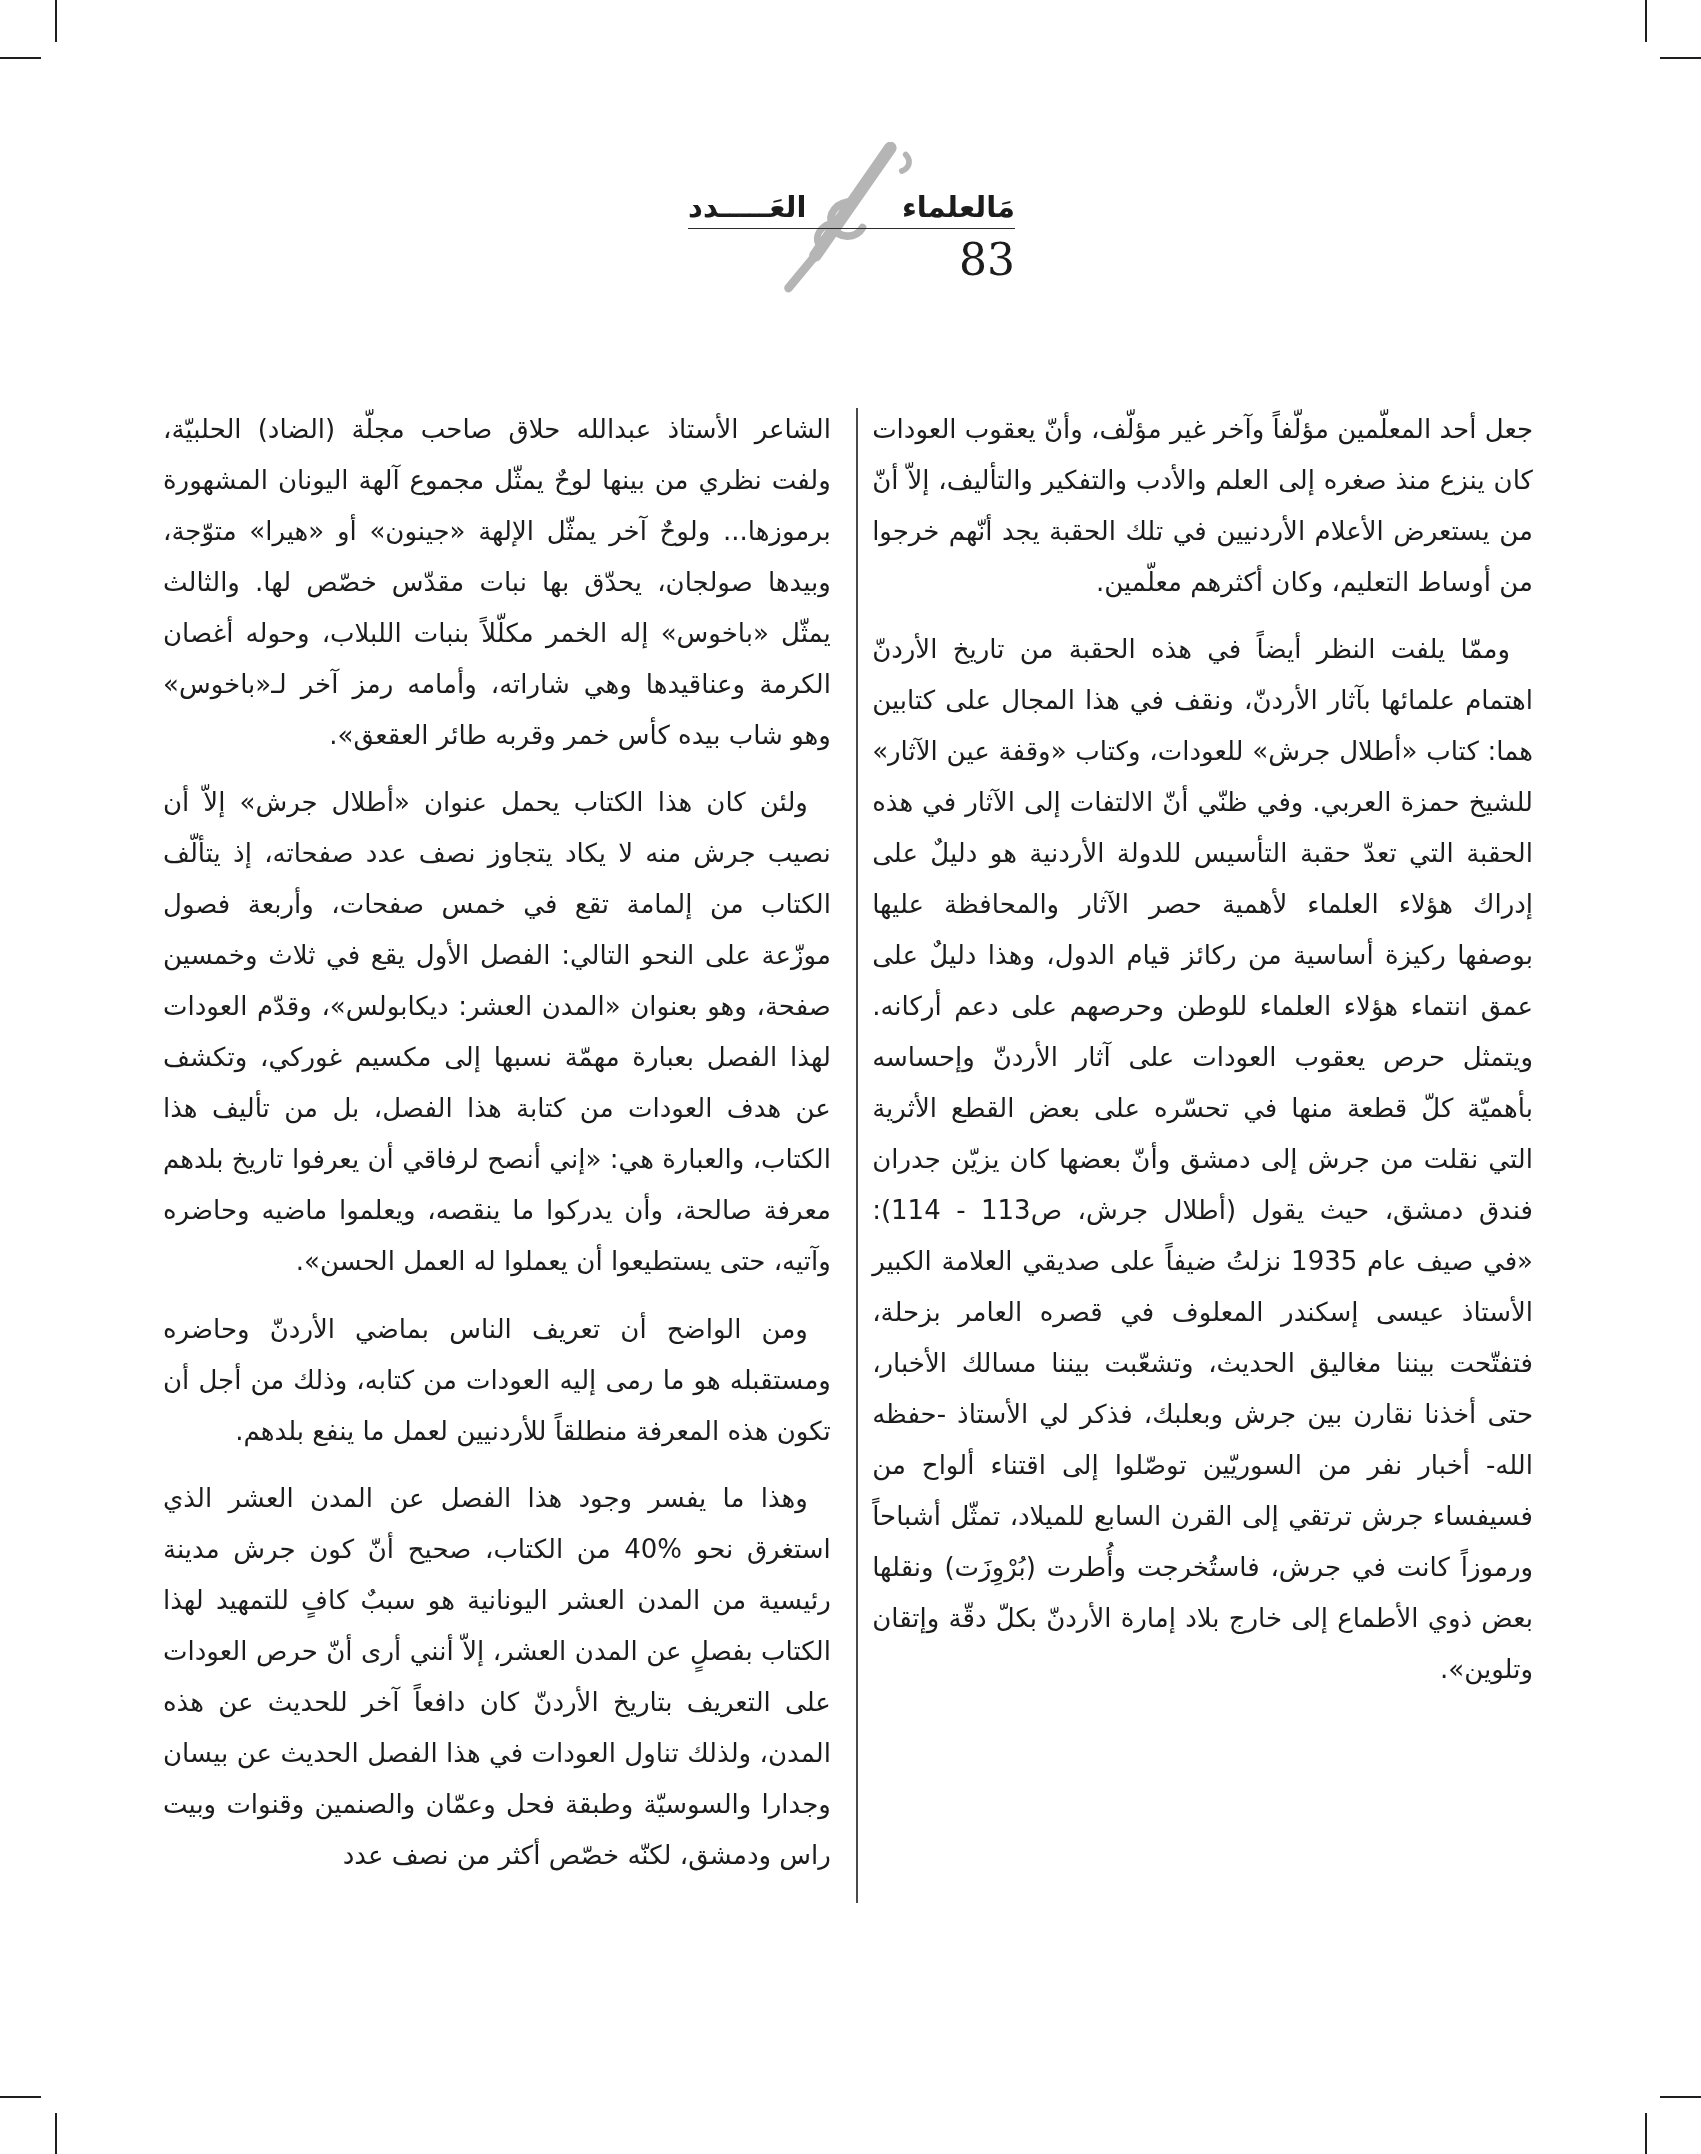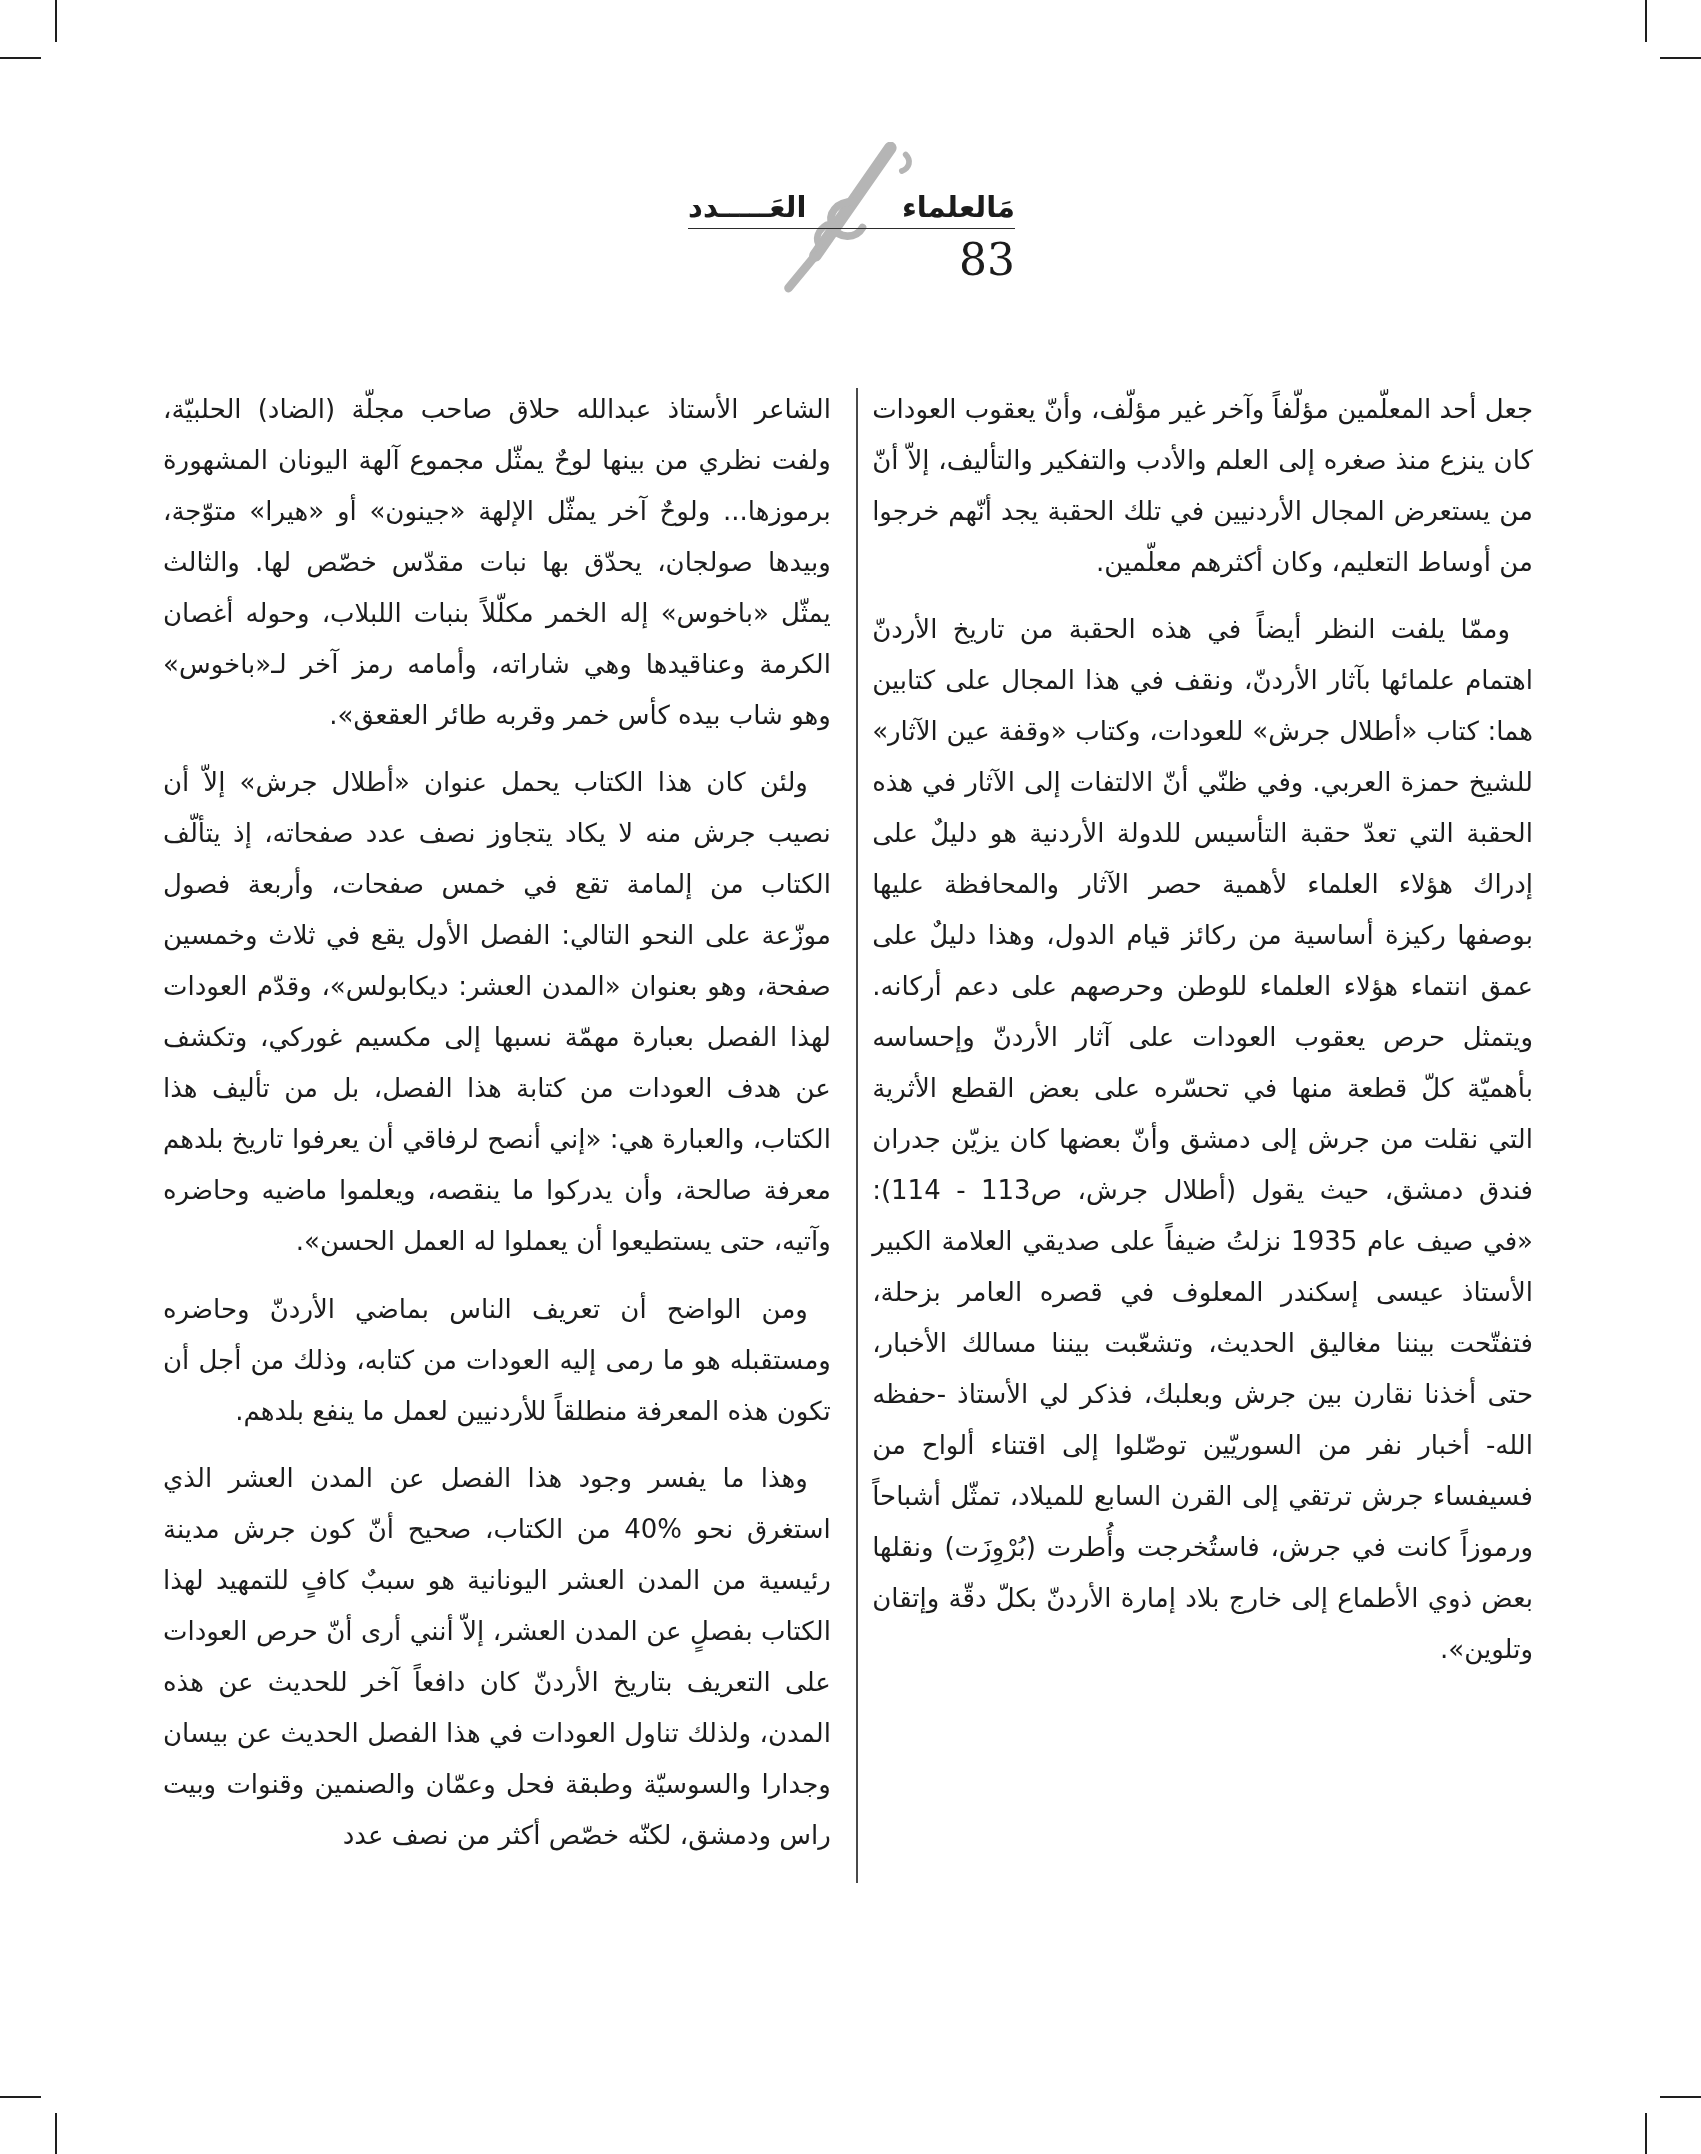--- a/index.html
+++ b/index.html
@@ -37,21 +37,21 @@
   .masthead-rule {
     position: absolute; top: 86px; left: 0; width: 327px; height: 0;
     border-top: 1.9px solid var(--c-rule, #2b2b2b); z-index: 2;
   }
   .page-number {
     position: absolute; top: 92px; left: 0; width: 100%; text-align: right;
     font-family: "DejaVu Serif", serif; font-size: 44px; z-index: 3;
   }
 
   
-  .content { position: absolute; top: 384px; left: 163px; width: 1370px; display: flex; justify-content: space-between; }
+  .content { position: absolute; top: 404px; left: 163px; width: 1370px; display: flex; justify-content: space-between; }
   .col {
     direction: rtl; text-align: justify;
     font-size: 26px; line-height: 51px;
   }
   .col-left  { width: 668px; }
   .col-right { width: 661px; }
   .divider {
     width: 1.9px; height: 1495px; align-self: flex-start;
     margin: 3.8px 14.4px 0 25px;
     background: var(--c-divider, #4a4a4a);
@@ -99,19 +99,19 @@
     <section class="col col-left">
       <p>الشاعر الأستاذ عبدالله حلاق صاحب مجلّة (الضاد) الحلبيّة، ولفت نظري من بينها لوحٌ يمثّل مجموع آلهة اليونان المشهورة برموزها... ولوحٌ آخر يمثّل الإلهة «جينون» أو «هيرا» متوّجة، وبيدها صولجان، يحدّق بها نبات مقدّس خصّص لها. والثالث يمثّل «باخوس» إله الخمر مكلّلاً بنبات اللبلاب، وحوله أغصان الكرمة وعناقيدها وهي شاراته، وأمامه رمز آخر لـ«باخوس» وهو شاب بيده كأس خمر وقربه طائر العقعق».</p>
       <p class="indent">ولئن كان هذا الكتاب يحمل عنوان «أطلال جرش» إلاّ أن نصيب جرش منه لا يكاد يتجاوز نصف عدد صفحاته، إذ يتألّف الكتاب من إلمامة تقع في خمس صفحات، وأربعة فصول موزّعة على النحو التالي: الفصل الأول يقع في ثلاث وخمسين صفحة، وهو بعنوان «المدن العشر: ديكابولس»، وقدّم العودات لهذا الفصل بعبارة مهمّة نسبها إلى مكسيم غوركي، وتكشف عن هدف العودات من كتابة هذا الفصل، بل من تأليف هذا الكتاب، والعبارة هي: «إني أنصح لرفاقي أن يعرفوا تاريخ بلدهم معرفة صالحة، وأن يدركوا ما ينقصه، ويعلموا ماضيه وحاضره وآتيه، حتى يستطيعوا أن يعملوا له العمل الحسن».</p>
       <p class="indent">ومن الواضح أن تعريف الناس بماضي الأردنّ وحاضره ومستقبله هو ما رمى إليه العودات من كتابه، وذلك من أجل أن تكون هذه المعرفة منطلقاً للأردنيين لعمل ما ينفع بلدهم.</p>
       <p class="indent">وهذا ما يفسر وجود هذا الفصل عن المدن العشر الذي استغرق نحو %40 من الكتاب، صحيح أنّ كون جرش مدينة رئيسية من المدن العشر اليونانية هو سببٌ كافٍ للتمهيد لهذا الكتاب بفصلٍ عن المدن العشر، إلاّ أنني أرى أنّ حرص العودات على التعريف بتاريخ الأردنّ كان دافعاً آخر للحديث عن هذه المدن، ولذلك تناول العودات في هذا الفصل الحديث عن بيسان وجدارا والسوسيّة وطبقة فحل وعمّان والصنمين وقنوات وبيت راس ودمشق، لكنّه خصّص أكثر من نصف عدد</p>
     </section>
 
     <div class="divider"></div>
 
     <section class="col col-right">
-      <p>جعل أحد المعلّمين مؤلّفاً وآخر غير مؤلّف، وأنّ يعقوب العودات كان ينزع منذ صغره إلى العلم والأدب والتفكير والتأليف، إلاّ أنّ من يستعرض المجال الأردنيين في تلك الحقبة يجد أنّهم خرجوا من أوساط التعليم، وكان أكثرهم معلّمين.</p>
+      <p>جعل أحد المعلّمين مؤلّفاً وآخر غير مؤلّف، وأنّ يعقوب العودات كان ينزع منذ صغره إلى العلم والأدب والتفكير والتأليف، إلاّ أنّ من يستعرض الأعلام الأردنيين في تلك الحقبة يجد أنّهم خرجوا من أوساط التعليم، وكان أكثرهم معلّمين.</p>
       <p class="indent">وممّا يلفت النظر أيضاً في هذه الحقبة من تاريخ الأردنّ اهتمام علمائها بآثار الأردنّ، ونقف في هذا المجال على كتابين هما: كتاب «أطلال جرش» للعودات، وكتاب «وقفة عين الآثار» للشيخ حمزة العربي. وفي ظنّي أنّ الالتفات إلى الآثار في هذه الحقبة التي تعدّ حقبة التأسيس للدولة الأردنية هو دليلٌ على إدراك هؤلاء العلماء لأهمية حصر الآثار والمحافظة عليها بوصفها ركيزة أساسية من ركائز قيام الدول، وهذا دليلٌ على عمق انتماء هؤلاء العلماء للوطن وحرصهم على دعم أركانه. ويتمثل حرص يعقوب العودات على آثار الأردنّ وإحساسه بأهميّة كلّ قطعة منها في تحسّره على بعض القطع الأثرية التي نقلت من جرش إلى دمشق وأنّ بعضها كان يزيّن جدران فندق دمشق، حيث يقول (أطلال جرش، ص113 - 114): «في صيف عام 1935 نزلتُ ضيفاً على صديقي العلامة الكبير الأستاذ عيسى إسكندر المعلوف في قصره العامر بزحلة، فتفتّحت بيننا مغاليق الحديث، وتشعّبت بيننا مسالك الأخبار، حتى أخذنا نقارن بين جرش وبعلبك، فذكر لي الأستاذ -حفظه الله- أخبار نفر من السوريّين توصّلوا إلى اقتناء ألواح من فسيفساء جرش ترتقي إلى القرن السابع للميلاد، تمثّل أشباحاً ورموزاً كانت في جرش، فاستُخرجت وأُطرت (بُرْوِزَت) ونقلها بعض ذوي الأطماع إلى خارج بلاد إمارة الأردنّ بكلّ دقّة وإتقان وتلوين».</p>
     </section>
 
   </main>
 </div>
 
 
 </body></html>

